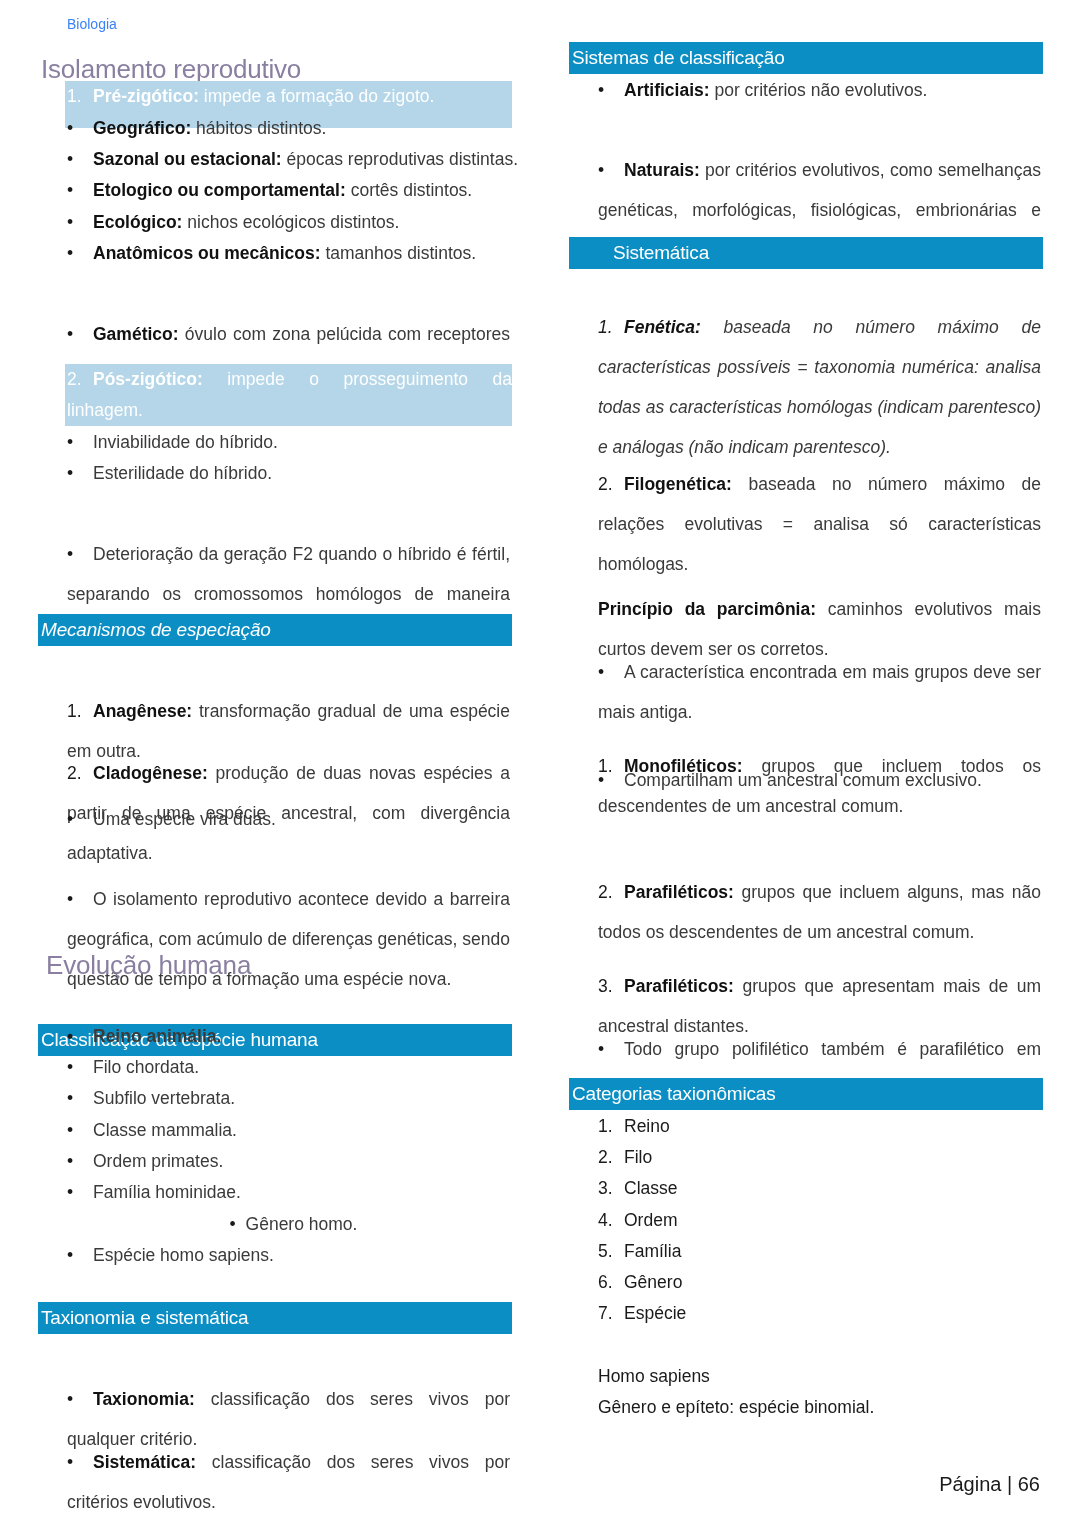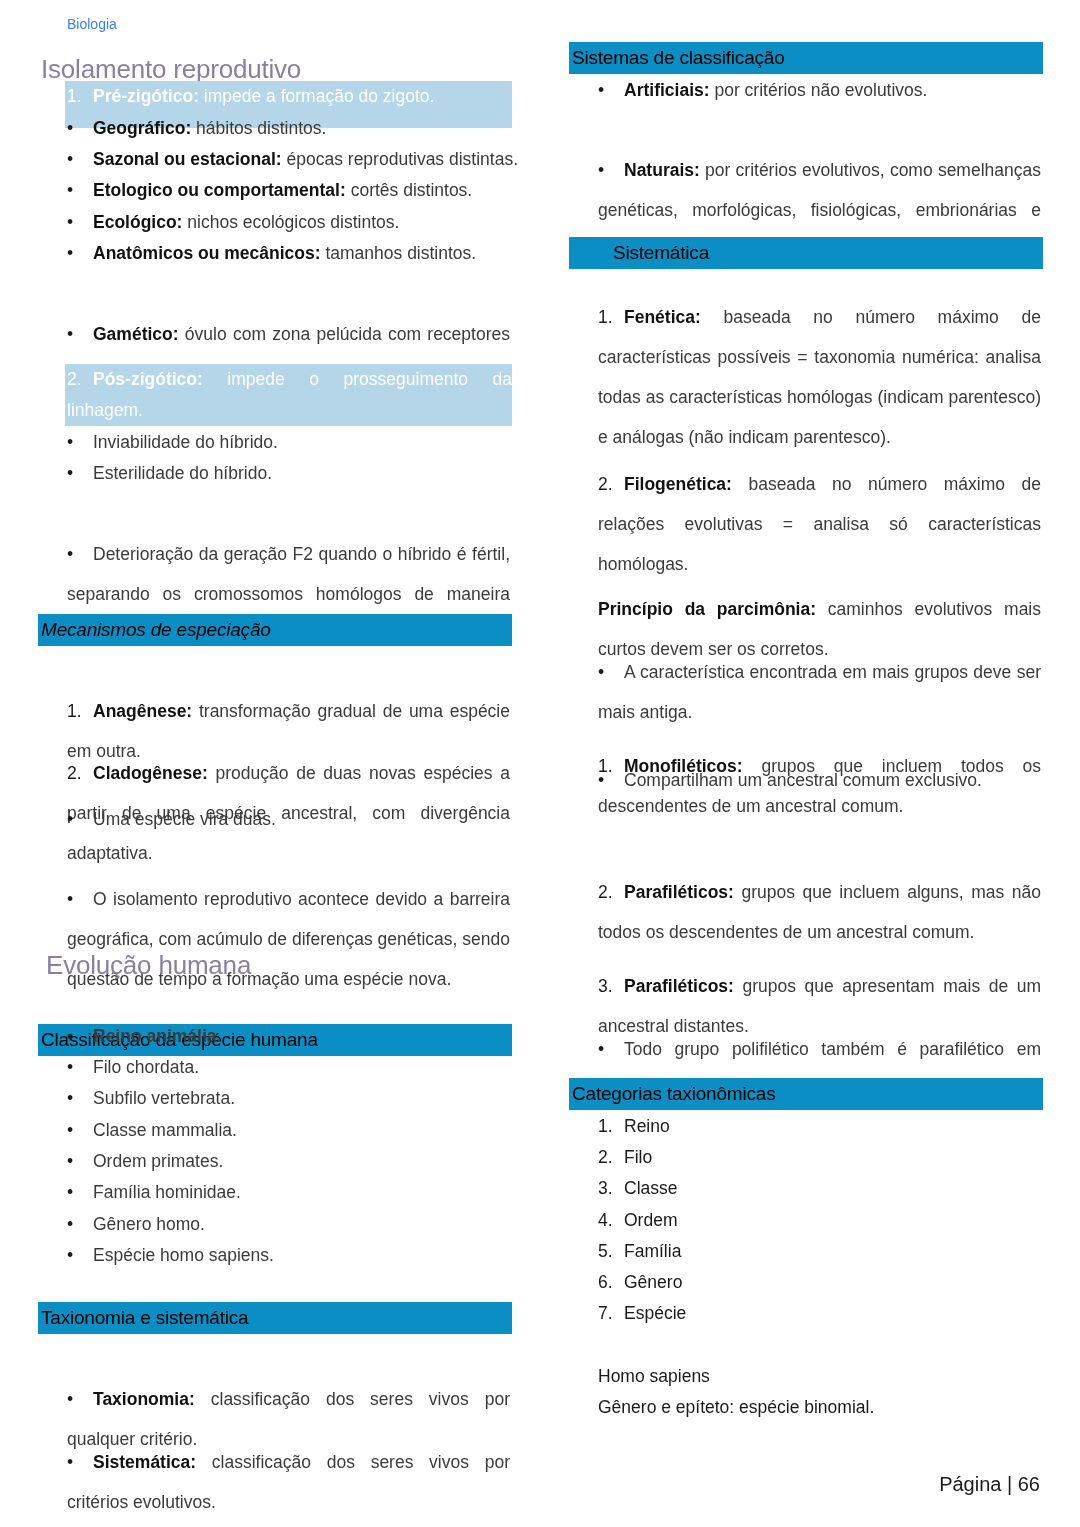--- a/index.html
+++ b/index.html
@@ -18,21 +18,21 @@
     .section-title {
       position: absolute;
       font-size: 26px; color: #8a7fa0;
       letter-spacing: -0.2px;
     }
     .col { position: absolute; }
     .col-left { left: 38px; width: 474px; }
     .col-right { left: 569px; width: 474px; }
     .bar {
       position: absolute; left: 0; width: 474px; height: 32px;
-      background: #0b8ec4; color: #000000;
+      background: #0b8ec4; color: #ffffff;
       font-size: 19px; line-height: 32px; padding-left: 3px;
       letter-spacing: -0.2px;
     }
     .lightbox {
       position: absolute; left: 27px; width: 447px;
       background: #b4d6e8; color: #ffffff;
       font-size: 17.5px; line-height: 31.4px;
       padding-left: 2px;
       text-align: justify;
     }
@@ -93,37 +93,37 @@
   <div class="line" style="top:804px;"><span class="bullet-dot">•</span><span>Uma espécie vira duas.</span></div>
   <div class="para" style="top:835px;"><span class="bullet-dot">•</span><span>O isolamento reprodutivo acontece devido a barreira geográfica, com acúmulo de diferenças genéticas, sendo questão de tempo a formação uma espécie nova.</span></div>
 
   <div class="bar" style="top:1024px;">Classificação da espécie humana</div>
   <div class="line" style="top:1021px;font-weight:bold;"><span class="bullet-dot">•</span><span>Reino animália.</span></div>
   <div class="line" style="top:1052px;"><span class="bullet-dot">•</span><span>Filo chordata.</span></div>
   <div class="line" style="top:1083px;"><span class="bullet-dot">•</span><span>Subfilo vertebrata.</span></div>
   <div class="line" style="top:1115px;"><span class="bullet-dot">•</span><span>Classe mammalia.</span></div>
   <div class="line" style="top:1146px;"><span class="bullet-dot">•</span><span>Ordem primates.</span></div>
   <div class="line" style="top:1177px;"><span class="bullet-dot">•</span><span>Família hominidae.</span></div>
-  <div class="line" style="top:1209px;"><span class="bullet-dot">•</span><span>Gênero homo.</span></div>
+  <div class="line" style="top:1209px;text-align:center;"><span class="bullet-dot">•</span><span>Gênero homo.</span></div>
   <div class="line" style="top:1240px;"><span class="bullet-dot">•</span><span>Espécie homo sapiens.</span></div>
 
   <div class="bar" style="top:1302px;">Taxionomia e sistemática</div>
   <div class="para" style="top:1335px;"><span class="bullet-dot">•</span><b class="term">Taxionomia:</b><span> classificação dos seres vivos por qualquer critério.</span></div>
   <div class="para" style="top:1398px;"><span class="bullet-dot">•</span><b class="term">Sistemática:</b><span> classificação dos seres vivos por critérios evolutivos.</span></div>
 </div>
 
 <div class="section-title" style="left:46px; top:950px;">Evolução humana</div>
 
 <div class="col col-right" style="top:0;">
   <div class="bar" style="top:42px;">Sistemas de classificação</div>
   <div class="line" style="top:75px;"><span class="bullet-dot">•</span><b class="term">Artificiais:</b><span> por critérios não evolutivos.</span></div>
   <div class="para" style="top:106px;"><span class="bullet-dot">•</span><b class="term">Naturais:</b><span> por critérios evolutivos, como semelhanças genéticas, morfológicas, fisiológicas, embrionárias e bioquímicas.</span></div>
 
   <div class="bar" style="top:237px;padding-left:44px;">Sistemática</div>
-  <div class="para" style="top:253px;"><span class="num">1.</span><b class="term">Fenética:</b><span> baseada no número máximo de características possíveis = taxonomia numérica: analisa todas as características homólogas (indicam parentesco) e análogas (não indicam parentesco).</span></div>
+  <div class="para" style="top:263px;font-style:italic;"><span class="num">1.</span><b class="term">Fenética:</b><span> baseada no número máximo de características possíveis = taxonomia numérica: analisa todas as características homólogas (indicam parentesco) e análogas (não indicam parentesco).</span></div>
   <div class="para" style="top:420px;"><span class="num">2.</span><b class="term">Filogenética:</b><span> baseada no número máximo de relações evolutivas = analisa só características homólogas.</span></div>
   <div class="para" style="top:545px;"><b class="term">Princípio da parcimônia:</b><span> caminhos evolutivos mais curtos devem ser os corretos.</span></div>
   <div class="para" style="top:608px;"><span class="bullet-dot">•</span><span>A característica encontrada em mais grupos deve ser mais antiga.</span></div>
   <div class="para" style="top:702px;"><span class="num">1.</span><b class="term">Monofiléticos:</b><span> grupos que incluem todos os descendentes de um ancestral comum.</span></div>
   <div class="line" style="top:765px;"><span class="bullet-dot">•</span><span>Compartilham um ancestral comum exclusivo.</span></div>
   <div class="para" style="top:828px;"><span class="num">2.</span><b class="term">Parafiléticos:</b><span> grupos que incluem alguns, mas não todos os descendentes de um ancestral comum.</span></div>
   <div class="para" style="top:922px;"><span class="num">3.</span><b class="term">Parafiléticos:</b><span> grupos que apresentam mais de um ancestral distantes.</span></div>
   <div class="para" style="top:985px;"><span class="bullet-dot">•</span><span>Todo grupo polifilético também é parafilético em algum nível.</span></div>
 
   <div class="bar" style="top:1078px;">Categorias taxionômicas</div>

